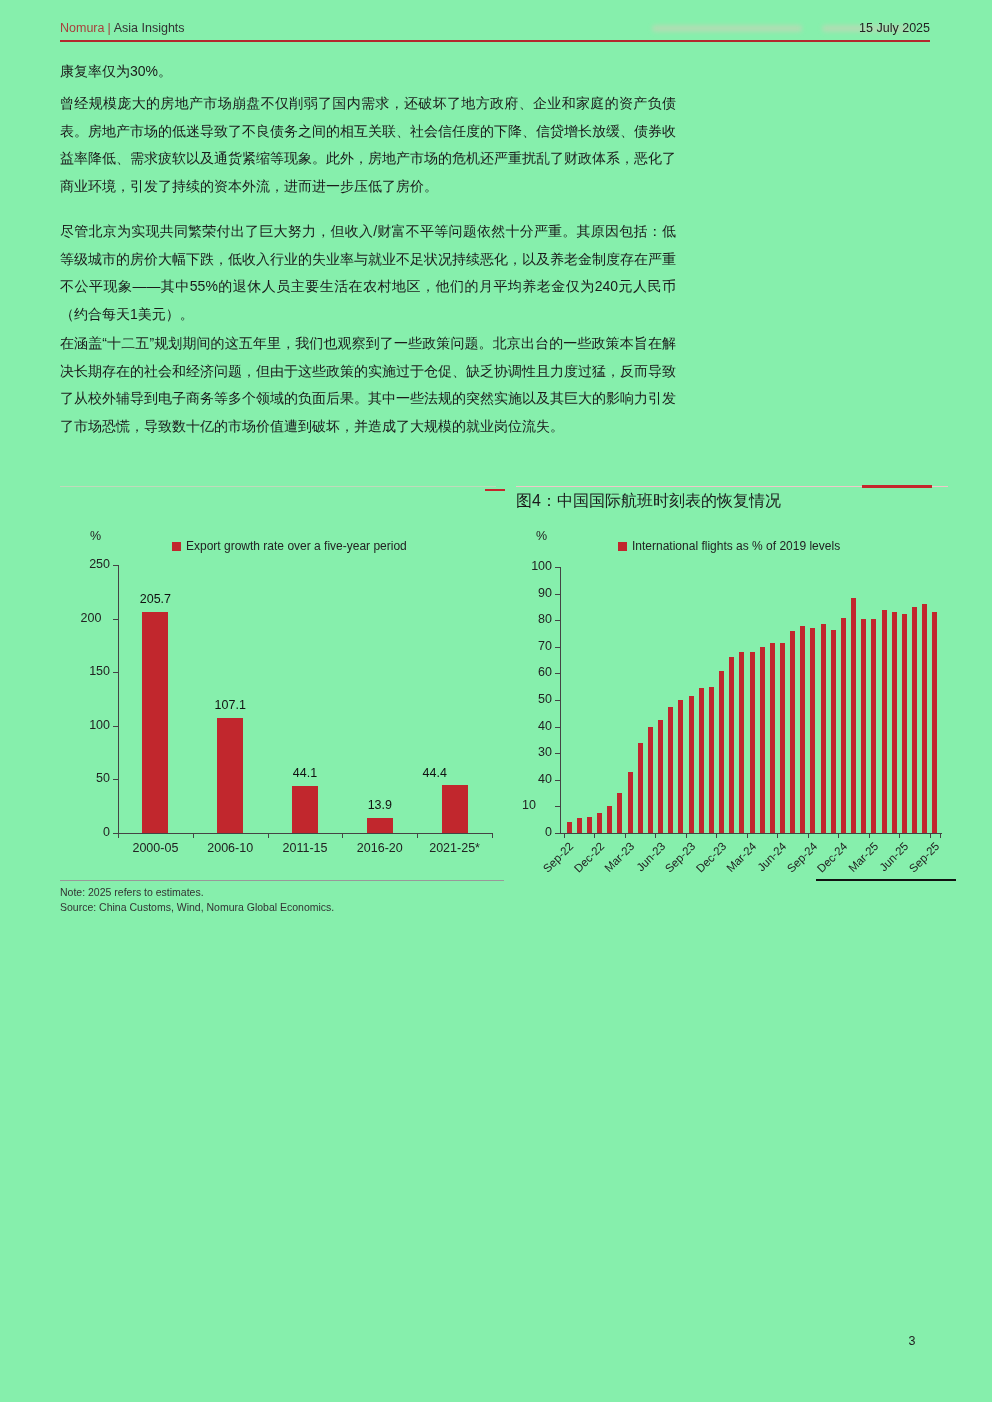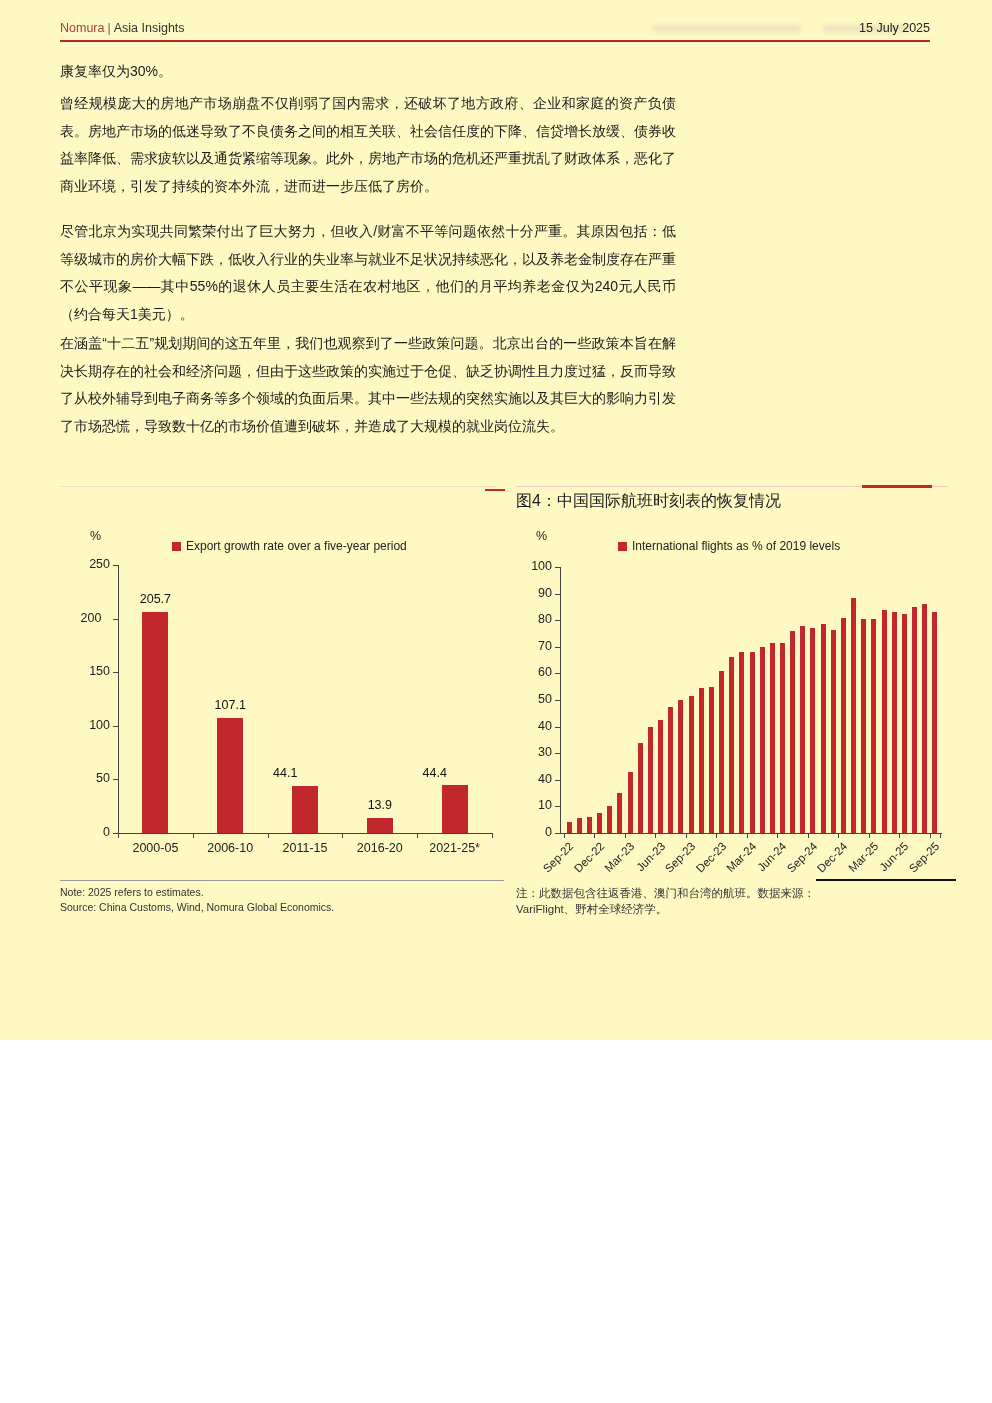--- a/index.html
+++ b/index.html
@@ -1,17 +1,17 @@
 <!DOCTYPE html>
 <html><head>
 <meta charset="utf-8">
 <style>
   html,body { margin:0; padding:0; background:#ffffff; }
   .page {
-    position:relative; width:992px; height:1040px; background:#fef9c3;
+    position:relative; width:992px; height:1402px; background:#86efac;
     font-family:"Liberation Sans","DejaVu Sans",sans-serif; color:#1a1a1a; overflow:hidden;
   }
   
   .header-left { position:absolute; top:21px; left:60px; font-size:12.5px; color:#333; }
   .brand { color:#A8403C; }
   .brand-divider { color:#A8403C; padding:0 3px; }
   .header-date { position:absolute; top:21px; right:62px; font-size:12.5px; color:#222; }
   .smudge { position:absolute; height:7px; background:#d8cdb9; opacity:.5; filter:blur(2px); border-radius:3px; }
   .smudge.s1 { top:25px; left:652px; width:150px; }
   .smudge.s2 { top:25px; left:822px; width:88px; }
@@ -86,21 +86,21 @@
         <div style="position: absolute; left: 12px; top: 85.6px; width: 38px; text-align: center; font-size: 12.5px; color: rgb(34, 34, 34);">200</div>
         <div style="position: absolute; left: 53px; top: 40px; width: 5px; height: 1px; background: rgb(68, 68, 68);"></div>
         <div style="position: absolute; left: 12px; top: 32px; width: 38px; text-align: right; font-size: 12.5px; color: rgb(34, 34, 34);">250</div>
         <div style="position: absolute; left: 82.4px; top: 87.4896px; width: 26px; height: 220.51px; background: rgb(193, 39, 45);"></div>
         <div style="position: absolute; left: 63.4px; top: 67.4896px; width: 64px; text-align: center; font-size: 12.5px; color: rgb(17, 17, 17);">205.7</div>
         <div style="position: absolute; left: 59.4px; top: 316px; width: 72px; text-align: center; font-size: 12.5px; color: rgb(34, 34, 34);">2000-05</div>
         <div style="position: absolute; left: 157.2px; top: 193.189px; width: 26px; height: 114.811px; background: rgb(193, 39, 45);"></div>
         <div style="position: absolute; left: 138.2px; top: 173.189px; width: 64px; text-align: center; font-size: 12.5px; color: rgb(17, 17, 17);">107.1</div>
         <div style="position: absolute; left: 134.2px; top: 316px; width: 72px; text-align: center; font-size: 12.5px; color: rgb(34, 34, 34);">2006-10</div>
         <div style="position: absolute; left: 232px; top: 260.725px; width: 26px; height: 47.2752px; background: rgb(193, 39, 45);"></div>
-        <div style="position: absolute; left: 213px; top: 240.725px; width: 64px; text-align: left; font-size: 12.5px; color: rgb(17, 17, 17);">44.1</div>
+        <div style="position: absolute; left: 213px; top: 240.725px; width: 64px; text-align: center; font-size: 12.5px; color: rgb(17, 17, 17);">44.1</div>
         <div style="position: absolute; left: 209px; top: 316px; width: 72px; text-align: center; font-size: 12.5px; color: rgb(34, 34, 34);">2011-15</div>
         <div style="position: absolute; left: 306.8px; top: 293.099px; width: 26px; height: 14.9008px; background: rgb(193, 39, 45);"></div>
         <div style="position: absolute; left: 287.8px; top: 273.099px; width: 64px; text-align: center; font-size: 12.5px; color: rgb(17, 17, 17);">13.9</div>
         <div style="position: absolute; left: 283.8px; top: 316px; width: 72px; text-align: center; font-size: 12.5px; color: rgb(34, 34, 34);">2016-20</div>
         <div style="position: absolute; left: 381.6px; top: 260.403px; width: 26px; height: 47.5968px; background: rgb(193, 39, 45);"></div>
         <div style="position: absolute; left: 362.6px; top: 241px; width: 64px; text-align: left; font-size: 12.5px; color: rgb(17, 17, 17);">44.4</div>
         <div style="position: absolute; left: 358.6px; top: 316px; width: 72px; text-align: center; font-size: 12.5px; color: rgb(34, 34, 34);">2021-25*</div>
         <div style="position: absolute; left: 58px; top: 308px; width: 1px; height: 5px; background: rgb(68, 68, 68);"></div>
         <div style="position: absolute; left: 132.8px; top: 308px; width: 1px; height: 5px; background: rgb(68, 68, 68);"></div>
         <div style="position: absolute; left: 207.6px; top: 308px; width: 1px; height: 5px; background: rgb(68, 68, 68);"></div>
@@ -120,21 +120,21 @@
     <div class="chart">
       <div class="unit-label" style="left:20px;top:4px;">%</div>
       <div class="legend" style="left:102px;">
         <span class="swatch" style="background: rgb(193, 39, 45);"></span><span>International flights as % of 2019 levels</span>
       </div>
     <div style="position: absolute; left: 44px; top: 42px; width: 1px; height: 266px; background: rgb(68, 68, 68);"></div>
         <div style="position: absolute; left: 44px; top: 308px; width: 382px; height: 1px; background: rgb(68, 68, 68);"></div>
         <div style="position: absolute; left: 39px; top: 308px; width: 5px; height: 1px; background: rgb(68, 68, 68);"></div>
         <div style="position: absolute; left: 6px; top: 300px; width: 30px; text-align: right; font-size: 12.5px; color: rgb(34, 34, 34);">0</div>
         <div style="position: absolute; left: 39px; top: 281.4px; width: 5px; height: 1px; background: rgb(68, 68, 68);"></div>
-        <div style="position: absolute; left: 6px; top: 273.4px; width: 30px; text-align: right; font-size: 12.5px; color: rgb(34, 34, 34);">10</div>
+        <div style="position: absolute; left: 6px; top: 273.4px; width: 30px; font-size: 12.5px; color: rgb(34, 34, 34);">10</div>
         <div style="position: absolute; left: 39px; top: 254.8px; width: 5px; height: 1px; background: rgb(68, 68, 68);"></div>
         <div style="position: absolute; left: 6px; top: 246.8px; width: 30px; text-align: right; font-size: 12.5px; color: rgb(34, 34, 34);">40</div>
         <div style="position: absolute; left: 39px; top: 228.2px; width: 5px; height: 1px; background: rgb(68, 68, 68);"></div>
         <div style="position: absolute; left: 6px; top: 220.2px; width: 30px; text-align: right; font-size: 12.5px; color: rgb(34, 34, 34);">30</div>
         <div style="position: absolute; left: 39px; top: 201.6px; width: 5px; height: 1px; background: rgb(68, 68, 68);"></div>
         <div style="position: absolute; left: 6px; top: 193.6px; width: 30px; text-align: right; font-size: 12.5px; color: rgb(34, 34, 34);">40</div>
         <div style="position: absolute; left: 39px; top: 175px; width: 5px; height: 1px; background: rgb(68, 68, 68);"></div>
         <div style="position: absolute; left: 6px; top: 167px; width: 30px; text-align: right; font-size: 12.5px; color: rgb(34, 34, 34);">50</div>
         <div style="position: absolute; left: 39px; top: 148.4px; width: 5px; height: 1px; background: rgb(68, 68, 68);"></div>
         <div style="position: absolute; left: 6px; top: 140.4px; width: 30px; text-align: right; font-size: 12.5px; color: rgb(34, 34, 34);">60</div>
@@ -205,17 +205,16 @@
         <div style="position: absolute; left: 296.432px; top: 315px; width: 90px; text-align: right; font-size: 11.5px; color: rgb(34, 34, 34); white-space: nowrap; transform-origin: 100% 0px; transform: rotate(-45deg);">Jun-25</div>
         <div style="position: absolute; left: 383.351px; top: 308px; width: 1px; height: 5px; background: rgb(68, 68, 68);"></div>
         <div style="position: absolute; left: 396.095px; top: 81.9px; width: 5px; height: 226.1px; background: rgb(193, 39, 45);"></div>
         <div style="position: absolute; left: 406.257px; top: 79.24px; width: 5px; height: 228.76px; background: rgb(193, 39, 45);"></div>
         <div style="position: absolute; left: 416.419px; top: 87.22px; width: 5px; height: 220.78px; background: rgb(193, 39, 45);"></div>
         <div style="position: absolute; left: 326.919px; top: 315px; width: 90px; text-align: right; font-size: 11.5px; color: rgb(34, 34, 34); white-space: nowrap; transform-origin: 100% 0px; transform: rotate(-45deg);">Sep-25</div>
         <div style="position: absolute; left: 413.838px; top: 308px; width: 1px; height: 5px; background: rgb(68, 68, 68);"></div>
         <div style="position: absolute; left: 424px; top: 308px; width: 1px; height: 5px; background: rgb(68, 68, 68);"></div>
       </div>
     <div class="note-rule dark" style="top:396px; left:300px; right:4px;"></div>
-    <p class="note cn" style="top:402px; left:0; width:352px;">注：此数据包含往返香港、澳门和台湾的航班。数据来源：VariFlight、野村全球经济学。</p>
   </div>
 
   <div class="page-num">3</div>
 </div>
 
 </body></html>

